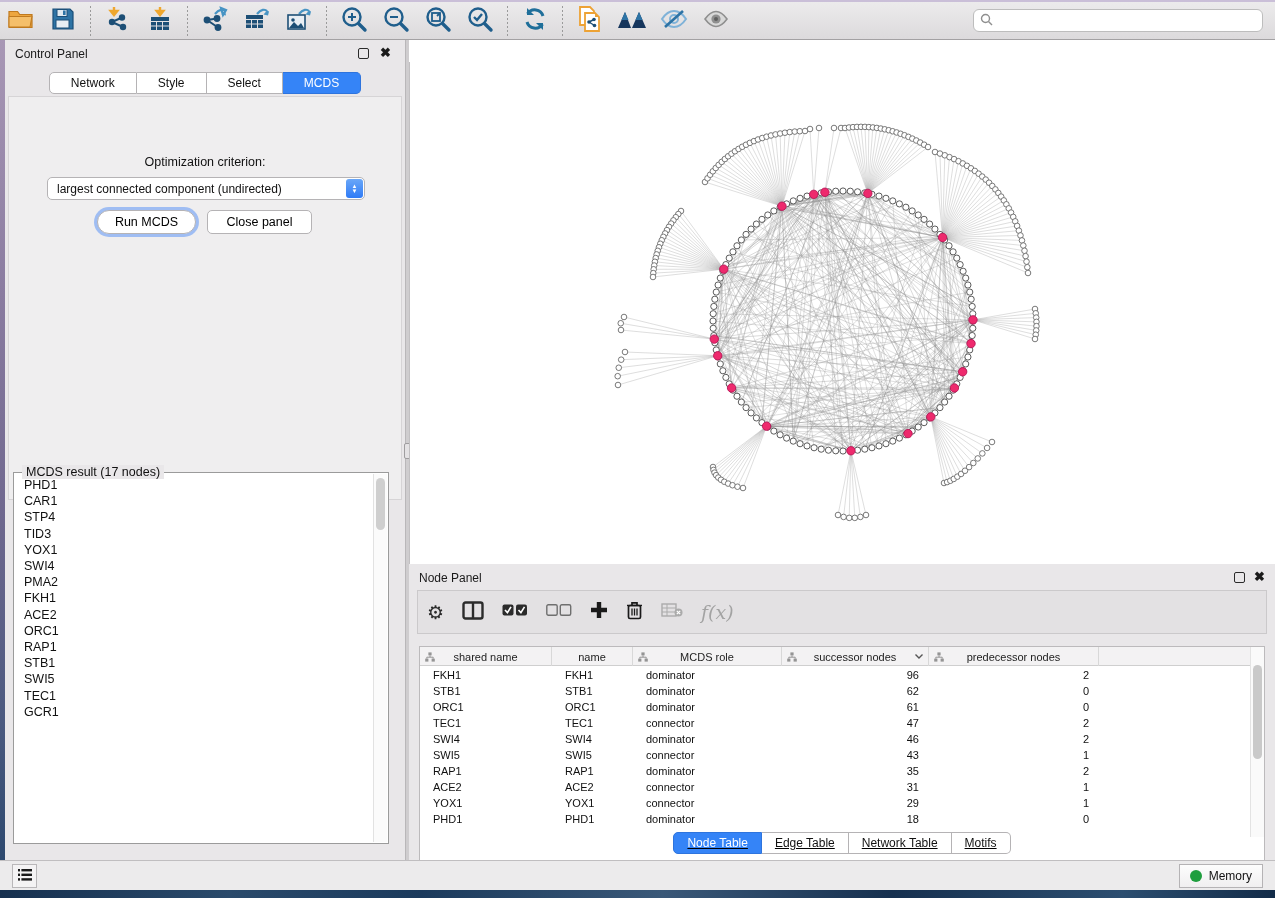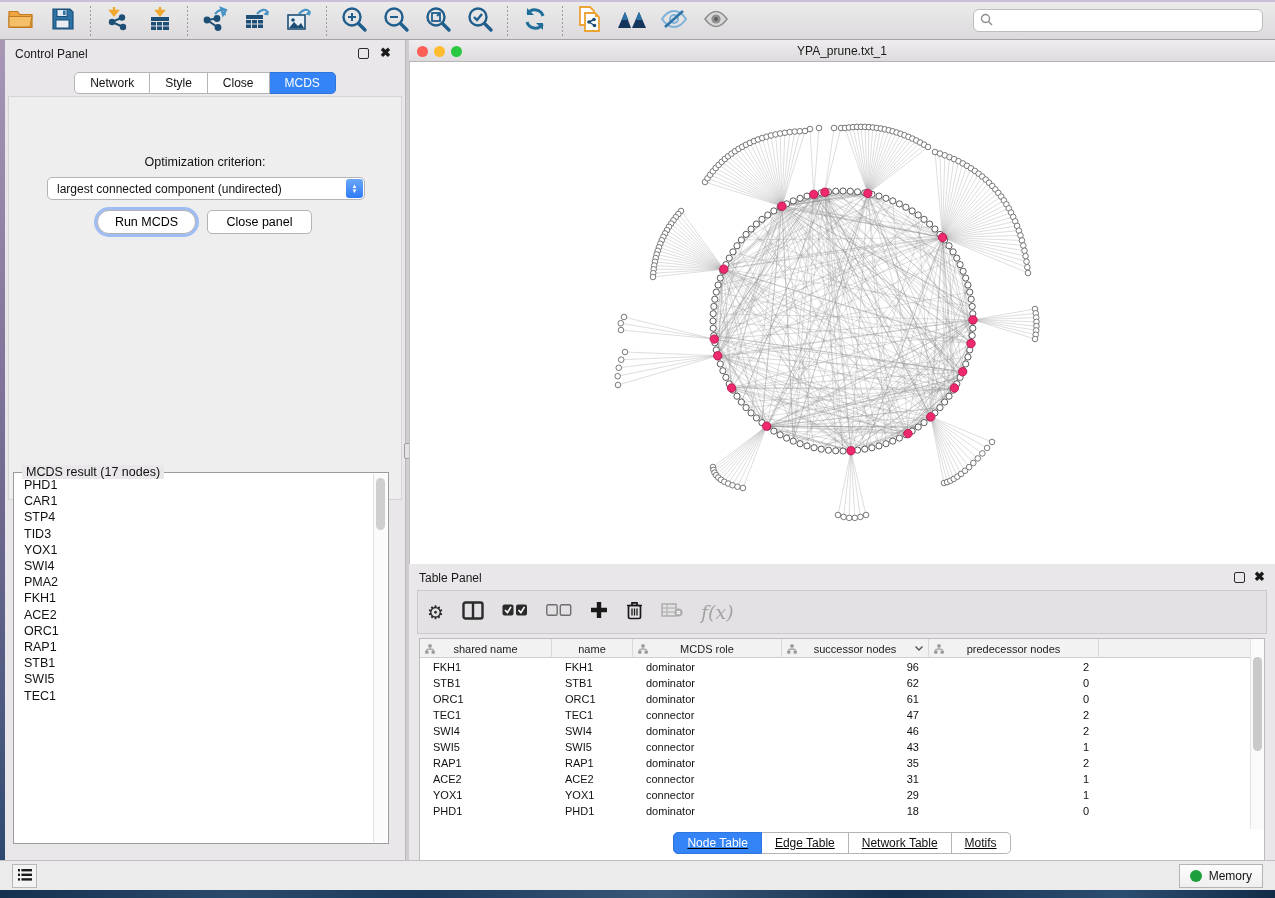--- a/index.html
+++ b/index.html
@@ -31,21 +31,21 @@
     background:#e9e7e9; border-right:1px solid #b9b7b9; }
   #cp-header { position:absolute; left:0; top:0; width:100%; height:26px; }
   #cp-title { position:absolute; left:10px; top:7px; font-size:12px; color:#1a1a1a; }
   .win-float { position:absolute; top:8px; width:11px; height:11px;
     border:1.5px solid #2b2b2b; border-radius:2px; }
   .win-close { position:absolute; top:5px; font-size:13px; font-weight:bold; color:#1a1a1a; }
   #cp-float { right:36px; } #cp-close { right:14px; }
 
   #control-tabs { position:absolute; left:0; top:32px; width:100%;
     display:flex; justify-content:center; }
-  .ctab { font-size:12px; padding:3px 15px; background:#fff; color:#111;
+  .ctab { font-size:12px; padding:3px 21px; background:#fff; color:#111;
     border:1px solid #b5b3b5; border-left:none; }
   .ctab:first-child { border-left:1px solid #b5b3b5; border-radius:5px 0 0 5px; }
   .ctab:last-child { border-radius:0 5px 5px 0; }
   .ctab.active { background:#3584f7; color:#fff; border-color:#2e74dd; }
 
   #cp-body { position:absolute; left:3px; top:56px; width:394px; height:404px;
     background:#efeeef; border:1px solid #d6d4d6; }
   #opt-label { position:absolute; left:0; top:58px; width:100%; text-align:center; font-size:12.5px; color:#111;}
   #opt-select { position:absolute; left:38px; top:80px; width:318px; height:23px;
     background:#fff; border:1px solid #b5b3b5; border-radius:5px;
@@ -88,21 +88,21 @@
 
   
   #table-panel { left:409px; top:564px; width:866px; height:296px; background:#e9e7e9; }
   #tp-title { position:absolute; left:10px; top:7px; font-size:12px; color:#1a1a1a; }
   #tp-float { right:30px; } #tp-close { right:10px; }
   #tp-toolbar { position:absolute; left:8px; top:26px; width:850px; height:44px;
     background:#e3e1e3; border:1px solid #cbc9cb; display:flex; align-items:center; }
   .tpbtn { margin:0 9px; display:flex; align-items:center; justify-content:center; }
   #fx-icon { font-family:"DejaVu Serif", serif; font-style:italic; font-size:19px; color:#a3a3a3; }
 
-  #node-table { position:absolute; left:10px; top:74px; width:846px; height:244px;
+  #node-table { position:absolute; left:10px; top:82px; width:846px; height:244px;
     background:#fff; border:1px solid #bcbabc; }
   #nt-header { position:absolute; left:0; top:0; height:19px; width:831px;
     background:#f3f2f3; border-bottom:1px solid #cfcfcf; display:flex; }
   .th { position:relative; height:19px; border-right:1px solid #d8d8d8;
     display:flex; align-items:center; justify-content:center; font-size:11px; color:#222; }
   .th .tree-ic { position:absolute; left:5px; top:5px; }
   .th .sort-ic { position:absolute; right:5px; top:7px; }
   #nt-body { position:absolute; left:0; top:20px; width:831px; height:164px; overflow:hidden; }
   .tr { display:flex; height:16px; }
   .td { font-size:11px; color:#111; line-height:16px; white-space:nowrap; overflow:hidden; }
@@ -314,21 +314,21 @@
 
 <div class="abs" id="control-panel">
   <div id="cp-header">
     <span id="cp-title">Control Panel</span>
     <span class="win-float" id="cp-float"></span>
     <span class="win-close" id="cp-close">✖</span>
   </div>
   <div id="control-tabs">
       <div class="ctab">Network</div>
       <div class="ctab">Style</div>
-      <div class="ctab">Close</div>
+      <div class="ctab">Select</div>
       <div class="ctab active">MCDS</div>
     </div>
   <div id="cp-body">
     <div id="opt-label">Optimization criterion:</div>
     <div id="opt-select">
       <span>largest connected component (undirected)</span>
       <span id="opt-stepper">
           <span>▲</span>
           <span>▼</span>
         </span>
@@ -346,36 +346,31 @@
         <div class="mcds-item">YOX1</div>
         <div class="mcds-item">SWI4</div>
         <div class="mcds-item">PMA2</div>
         <div class="mcds-item">FKH1</div>
         <div class="mcds-item">ACE2</div>
         <div class="mcds-item">ORC1</div>
         <div class="mcds-item">RAP1</div>
         <div class="mcds-item">STB1</div>
         <div class="mcds-item">SWI5</div>
         <div class="mcds-item">TEC1</div>
+        <div class="mcds-item">GCR1</div>
       </div>
     <div id="mcds-scroll">
         <div id="mcds-thumb"></div>
       </div>
   </div>
 </div>
 <div class="abs" id="cp-splitter"></div>
 <div class="abs" id="cp-splitter-handle"></div>
 
 <div class="abs" id="network-window">
-  <div id="net-titlebar">
-    <span class="traffic" style="left:8px;background:#ff5f57;"></span>
-    <span class="traffic" style="left:25px;background:#febc2e;"></span>
-    <span class="traffic" style="left:42px;background:#28c840;"></span>
-    <span id="net-title">YPA_prune.txt_1</span>
-  </div>
   <div id="network-canvas">
     <svg id="net-svg" width="866" height="502">
         <line x1="371.9686968378342" y1="144.2168129283395" x2="534.6380927208438" y2="340.05367424163535" stroke="#8f8f8f" stroke-width="0.75" stroke-opacity="0.38"></line>
         <line x1="371.9686968378342" y1="144.2168129283395" x2="331.36190727915607" y2="177.9463257583647" stroke="#8f8f8f" stroke-width="0.75" stroke-opacity="0.38"></line>
         <line x1="371.9686968378342" y1="144.2168129283395" x2="440.28915814083484" y2="129.20451404768383" stroke="#8f8f8f" stroke-width="0.75" stroke-opacity="0.38"></line>
         <line x1="371.9686968378342" y1="144.2168129283395" x2="562.1825872861216" y2="244.44461810656995" stroke="#8f8f8f" stroke-width="0.75" stroke-opacity="0.38"></line>
         <line x1="371.9686968378342" y1="144.2168129283395" x2="351.94632575836465" y2="360.6380927208439" stroke="#8f8f8f" stroke-width="0.75" stroke-opacity="0.38"></line>
         <line x1="371.9686968378342" y1="144.2168129283395" x2="468.9886164852304" y2="383.91925185286294" stroke="#8f8f8f" stroke-width="0.75" stroke-opacity="0.38"></line>
         <line x1="371.9686968378342" y1="144.2168129283395" x2="433" y2="129" stroke="#8f8f8f" stroke-width="0.75" stroke-opacity="0.38"></line>
         <line x1="371.9686968378342" y1="144.2168129283395" x2="319.22095515186203" y2="321.8834553236812" stroke="#8f8f8f" stroke-width="0.75" stroke-opacity="0.38"></line>
@@ -1160,21 +1155,21 @@
         <circle cx="321.5682509087254" cy="325.95494973830705" r="4.2" fill="#ee2a6d" stroke="#b81557" stroke-width="0.9"></circle>
         <circle cx="356.5879172019785" cy="364.1722092687432" r="4.2" fill="#ee2a6d" stroke="#b81557" stroke-width="0.9"></circle>
         <circle cx="440.9363101395314" cy="388.7575237948427" r="4.2" fill="#ee2a6d" stroke="#b81557" stroke-width="0.9"></circle>
         <circle cx="520.8267269900358" cy="354.84605378531614" r="4.2" fill="#ee2a6d" stroke="#b81557" stroke-width="0.9"></circle>
         <circle cx="498" cy="371.583302491977" r="4.2" fill="#ee2a6d" stroke="#b81557" stroke-width="0.9"></circle>
       </svg>
   </div>
 </div>
 
 <div class="abs" id="table-panel">
-  <span id="tp-title">Table Panel</span>
+  <span id="tp-title">Node Panel</span>
   <span class="win-float" id="tp-float"></span>
   <span class="win-close" id="tp-close">✖</span>
 
   <div id="tp-toolbar">
     <div class="tpbtn">
         <span style="font-size:19px;color:#2b2b2b;">⚙</span>
       </div>
     <div class="tpbtn">
         <span>
       <svg width="22" height="19" viewBox="0 0 22 19">

